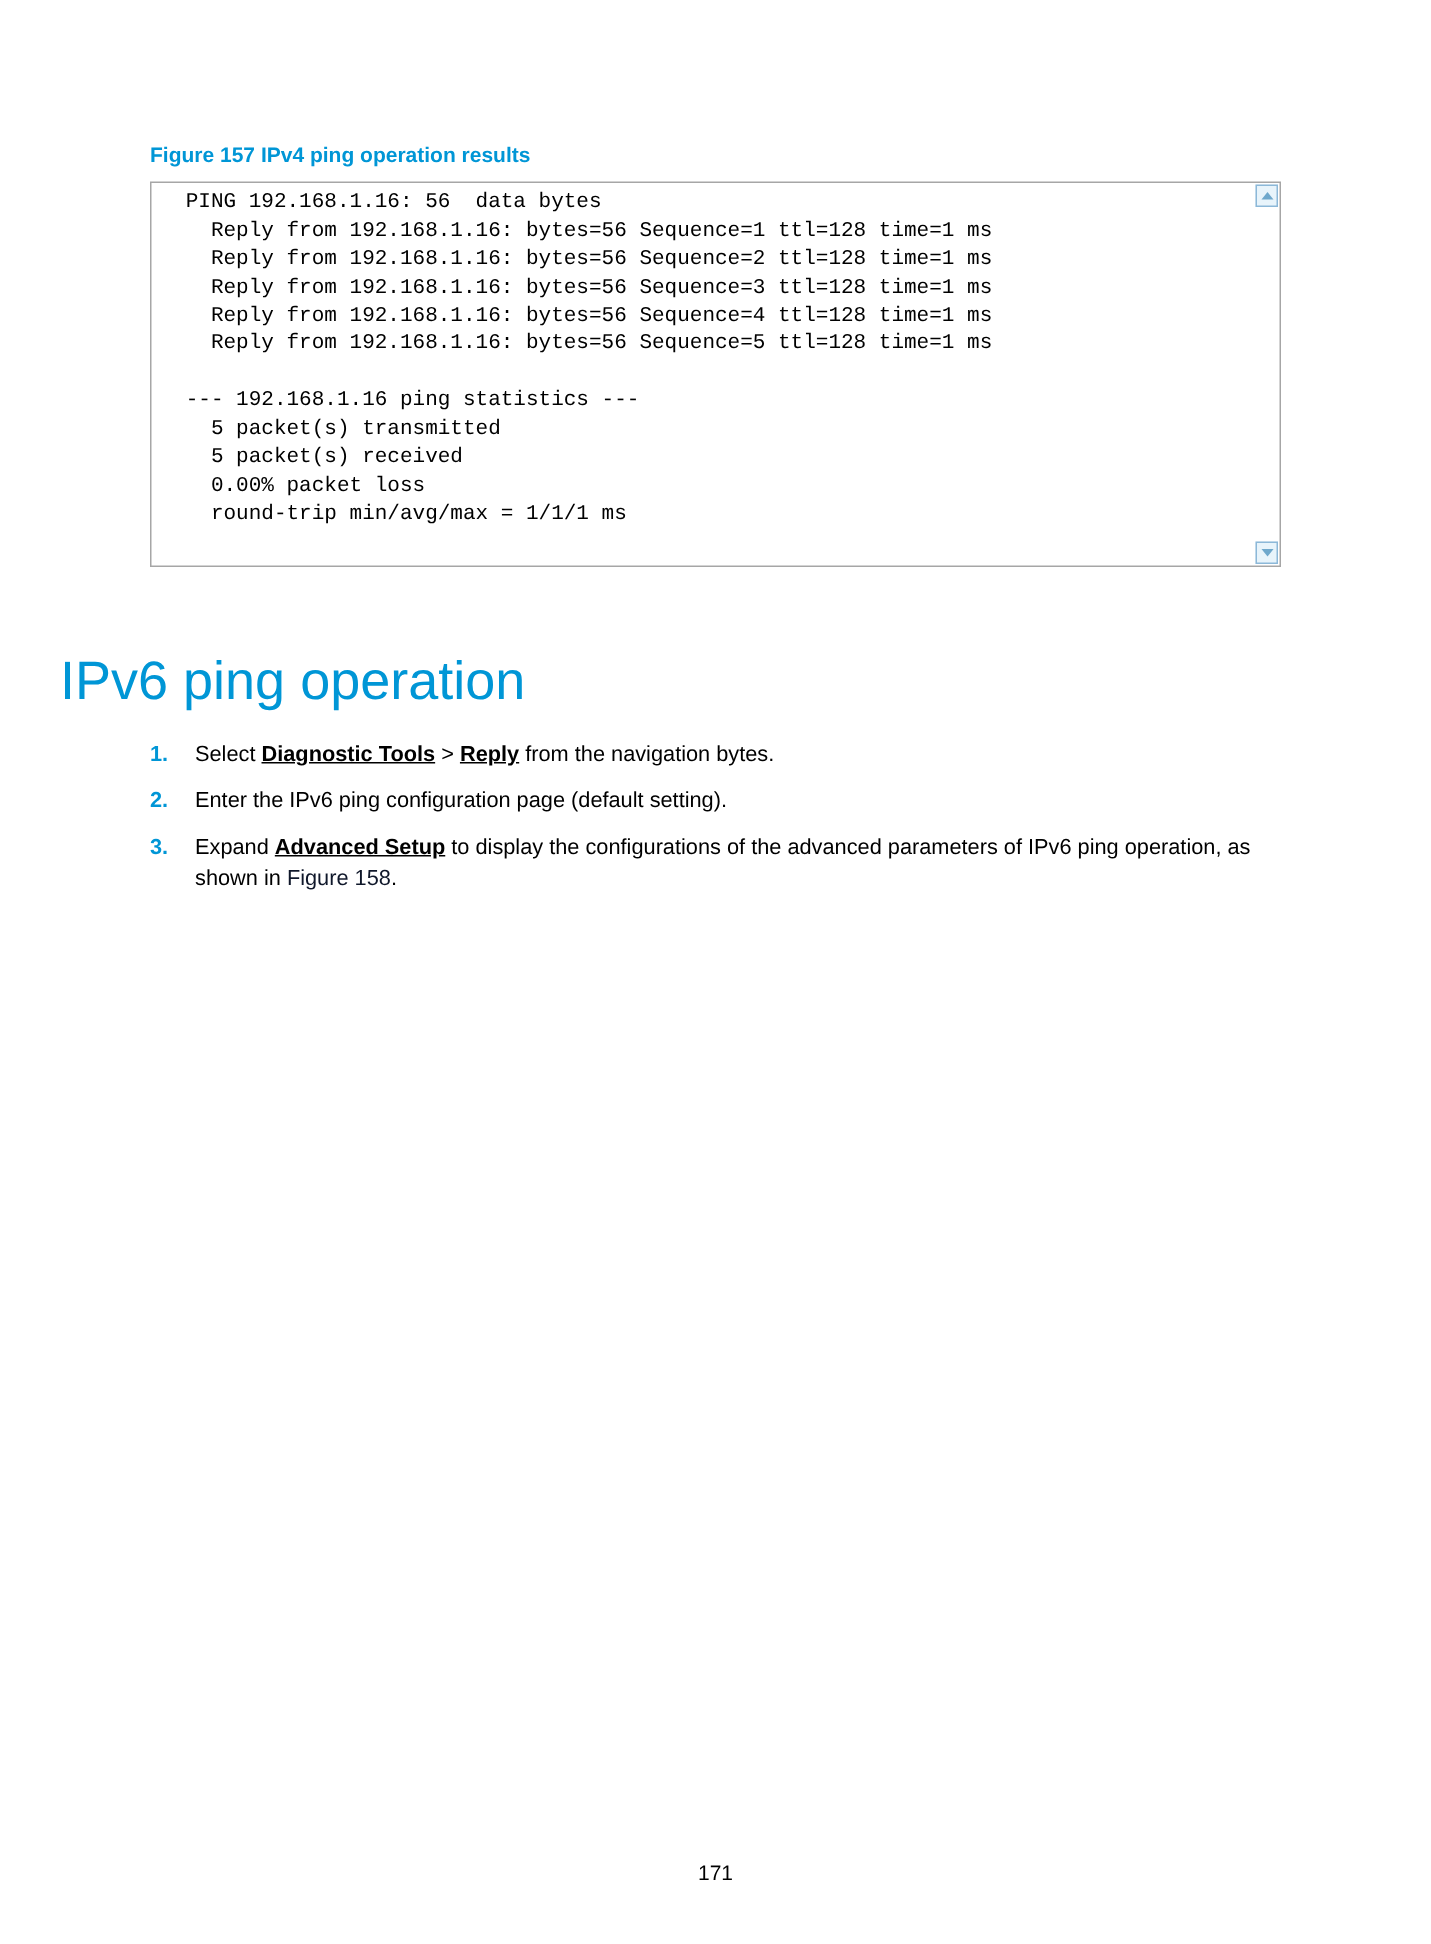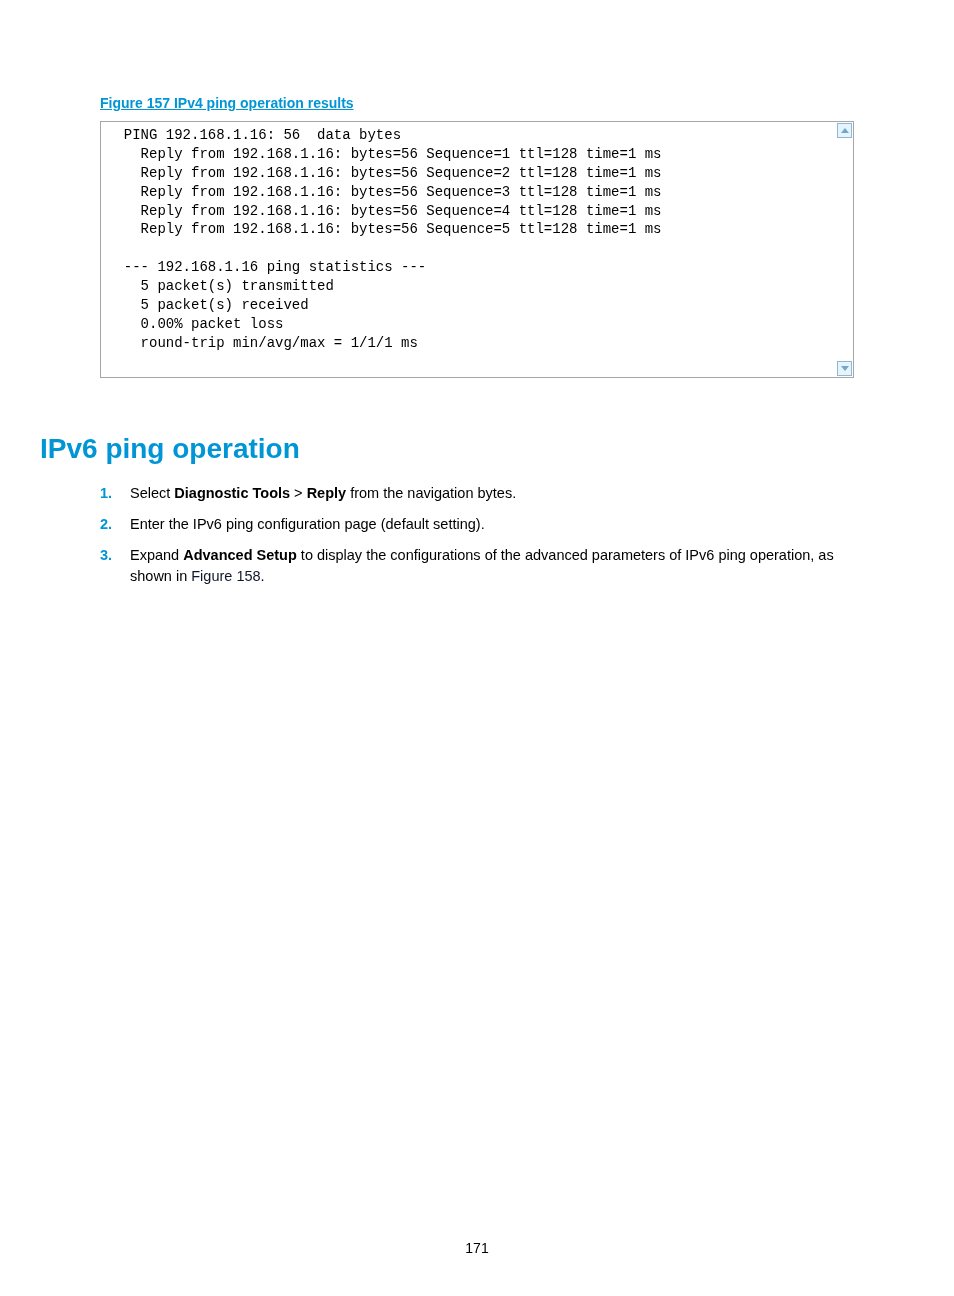--- a/index.html
+++ b/index.html
@@ -13,21 +13,20 @@
     position: relative;
   }
   .page {
     padding: 95px 100px 0 100px;
   }
   .figure-caption {
     color: #0096d6;
     font-weight: bold;
     font-size: 14px;
     margin-bottom: 10px;
-    text-decoration: underline;
   }
   .summary-label {
     font-size: 14px;
     margin-bottom: 2px;
     margin-left: 4px;
   }
   .summary-box {
     border: 1px solid #a6a6a6;
     position: relative;
     padding: 0;
@@ -58,22 +57,22 @@
   .scroll-btn.down { bottom: 1px; }
   .scroll-btn .arrow {
     width: 0; height: 0;
     border-left: 4px solid transparent;
     border-right: 4px solid transparent;
   }
   .scroll-btn.up .arrow { border-bottom: 5px solid #6fa8cc; }
   .scroll-btn.down .arrow { border-top: 5px solid #6fa8cc; }
   h2.section {
     color: #0096d6;
-    font-weight: bold;
-    font-size: 28px;
+    font-weight: normal;
+    font-size: 36px;
     margin-top: 55px;
     margin-bottom: 18px;
     margin-left: -60px;
   }
   ol.steps {
     list-style: none;
     padding-left: 0;
     margin: 0;
     counter-reset: step;
     font-size: 14.5px;
@@ -86,21 +85,21 @@
     margin-bottom: 10px;
   }
   ol.steps li::before {
     content: counter(step) ".";
     position: absolute;
     left: 0;
     top: 0;
     color: #0096d6;
     font-weight: bold;
   }
-  .bold { font-weight: bold; }
+  .bold { font-weight: bold; text-decoration: underline; }
   .link-text { color: #0f172a; }
   .page-number {
     position: absolute;
     bottom: 40px;
     left: 0; right: 0;
     text-align: center;
     font-size: 14px;
   }
 </style>
 </head>

